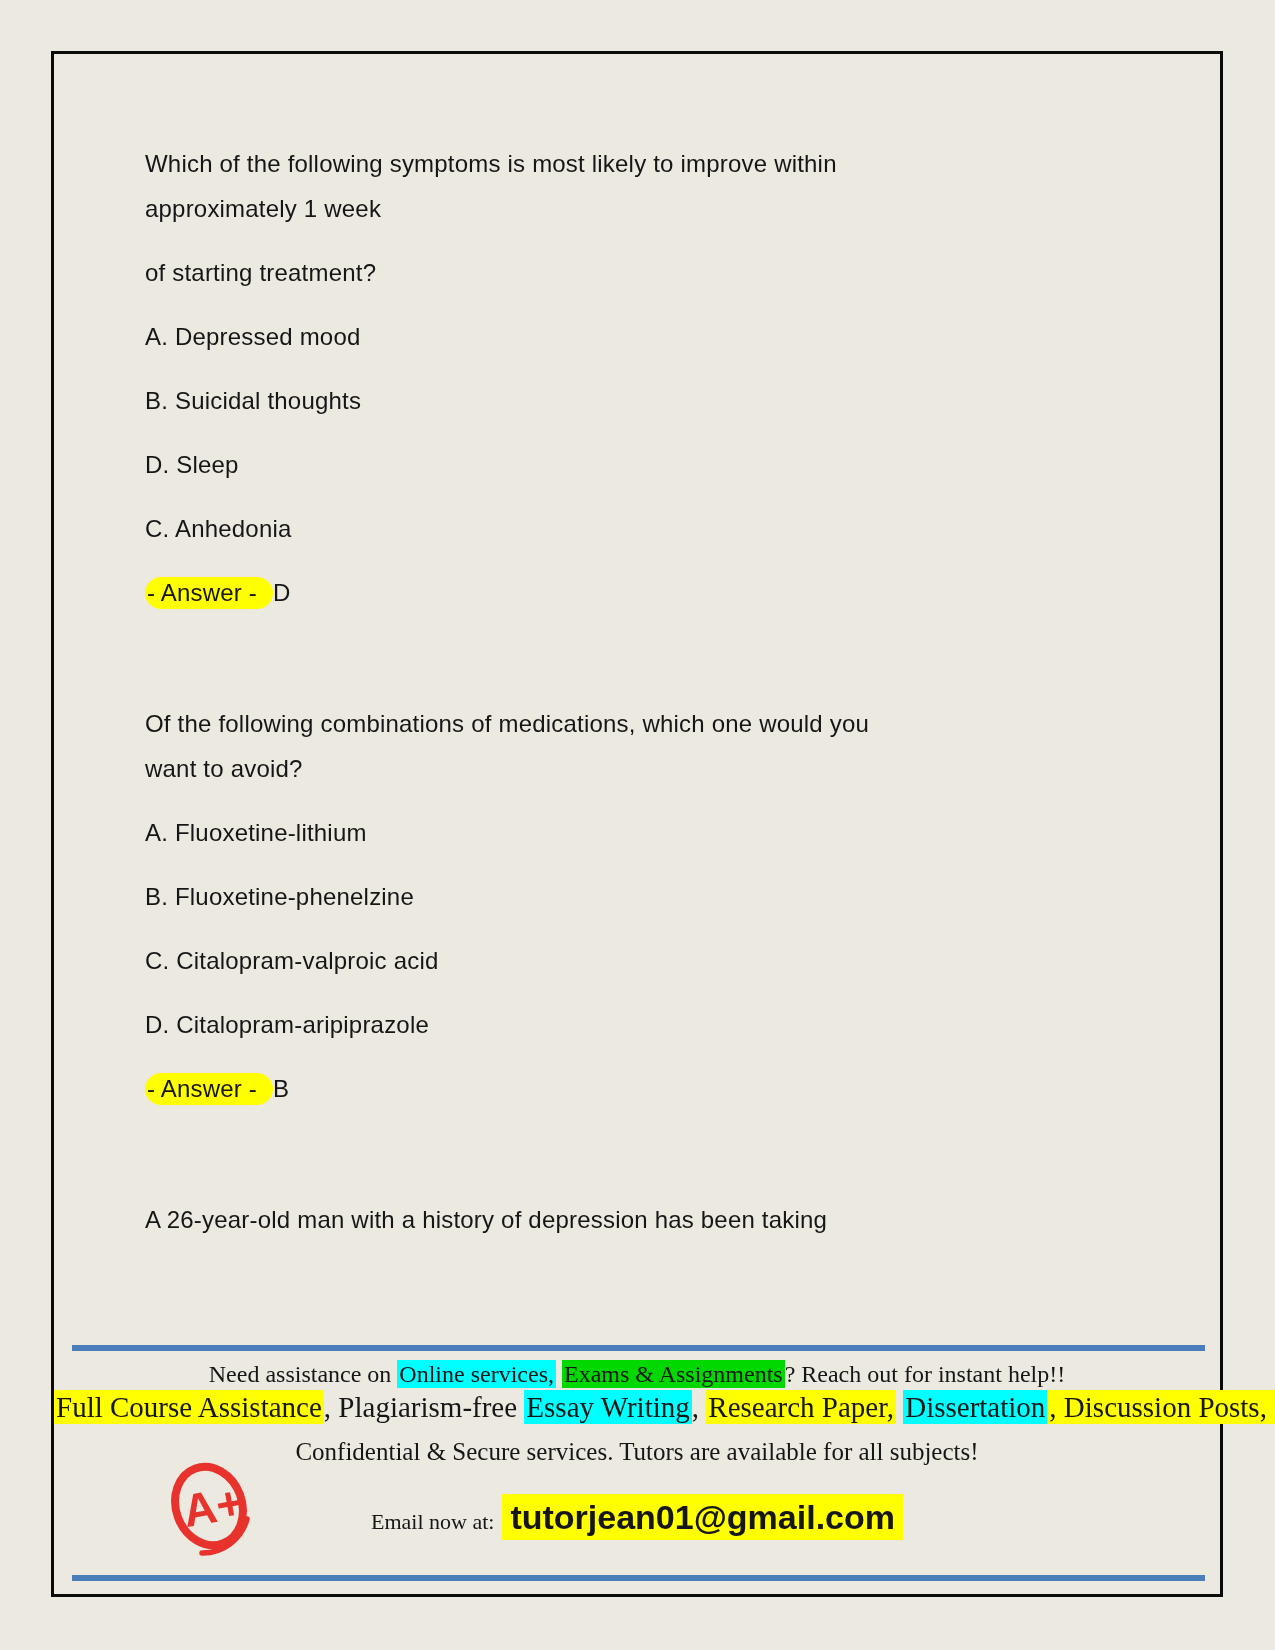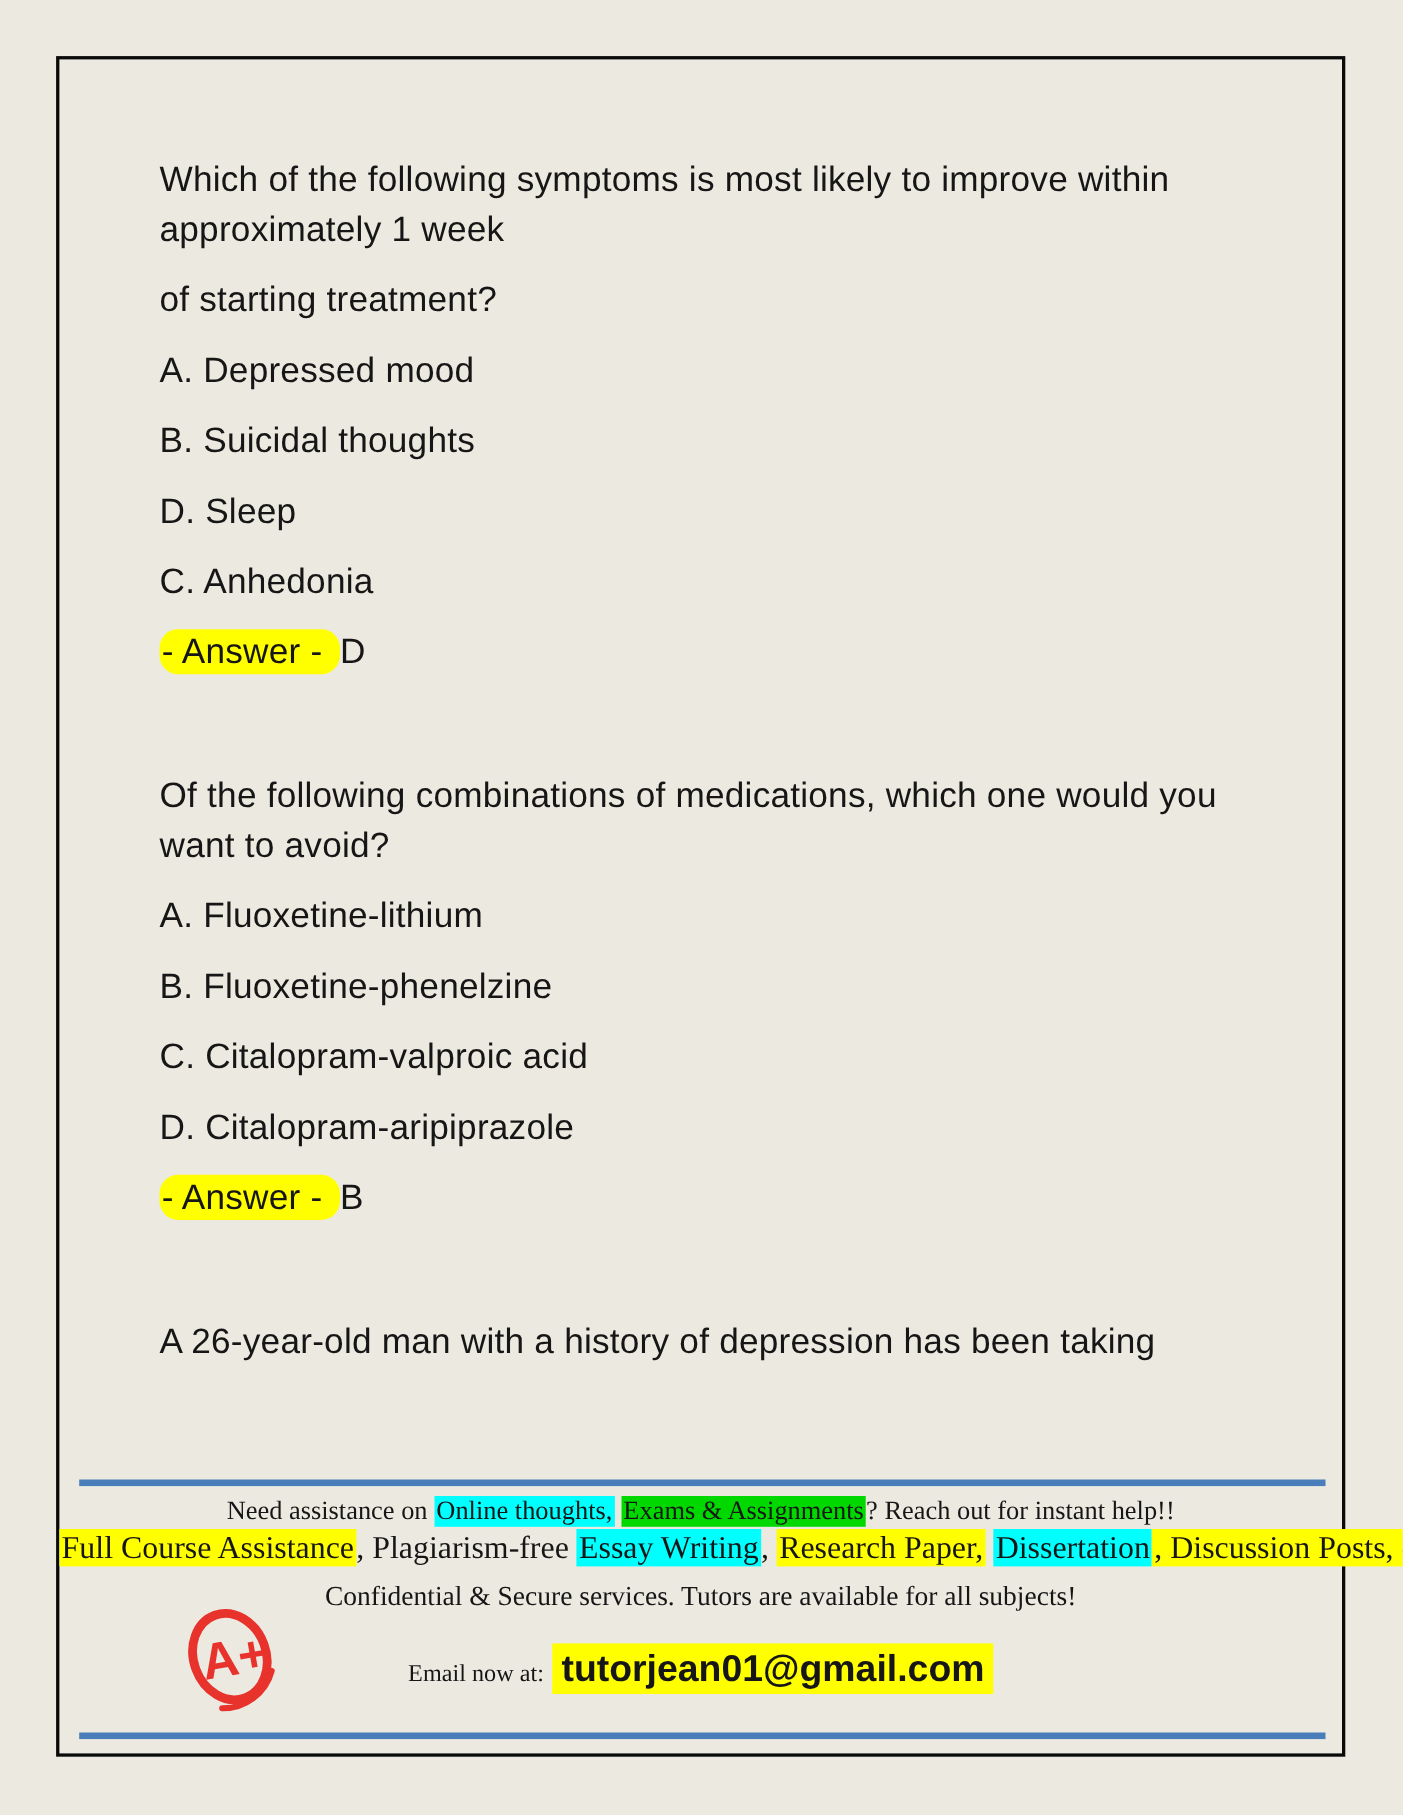--- a/index.html
+++ b/index.html
@@ -8,21 +8,21 @@
     background:var(--background,#ECEAE0);
     color:var(--text,#161616);
     font-family:"Liberation Sans",sans-serif;
   }
   .frame{
     position:absolute;left:51px;top:51px;width:1166px;height:1540px;
     border:3px solid var(--border,#0A0A0A);
   }
   
   .content{position:absolute;left:91px;top:87px;width:1000px}
-  .tline{font-size:32px;line-height:45px;white-space:nowrap;letter-spacing:.2px}
+  .tline{font-size:24px;line-height:45px;white-space:nowrap;letter-spacing:.2px}
   .para{margin-top:19px}
   .gap{height:67px}
   .answer-hl{
     background:var(--highlight-yellow,#FFFF00);
     padding:2px 16px 3px 2px;
     border-radius:17px;
   }
   
   .rule{position:absolute;height:6px;background:var(--rule-blue,#4A7EBB)}
   .rule-top{left:18px;top:1291px;width:1133px}
@@ -80,21 +80,21 @@
     <div class="gap"></div>
 
     <section>
       <div class="tline para">A 26-year-old man with a history of depression has been taking</div>
     </section>
 
   </main>
 
   <div class="rule rule-top"></div>
 
-  <div class="serifline ad1"><span>Need assistance on </span><span class="hl-cyan">Online thoughts,</span><span> </span><span class="hl-green">Exams &amp; Assignments</span><span>? Reach out for instant help!!</span></div>
+  <div class="serifline ad1"><span>Need assistance on </span><span class="hl-cyan">Online services,</span><span> </span><span class="hl-green">Exams &amp; Assignments</span><span>? Reach out for instant help!!</span></div>
 
   <div class="serifline ad2"><span class="hl-yellow">Full Course Assistance</span><span>, Plagiarism-free </span><span class="hl-cyan">Essay Writing</span><span>, </span><span class="hl-yellow">Research Paper,</span><span> </span><span class="hl-cyan">Dissertation</span><span class="hl-yellow">, Discussion Posts, etc….</span></div>
 
   <div class="logo">
     <svg width="86" height="100" viewBox="0 0 86 100" aria-hidden="true">
       <g fill="none" stroke="currentColor">
         <ellipse cx="43" cy="48" rx="33" ry="40" stroke-width="8" transform="rotate(-20 43 48)"></ellipse>
         <path d="M 36 95 A 46 46 0 0 0 81 61" stroke-width="5.5" stroke-linecap="round"></path>
       </g>
       <text x="17" y="65" font-size="46" font-weight="bold" fill="currentColor" font-family="Liberation Sans, sans-serif" transform="rotate(-10 43 48)">A+</text>

